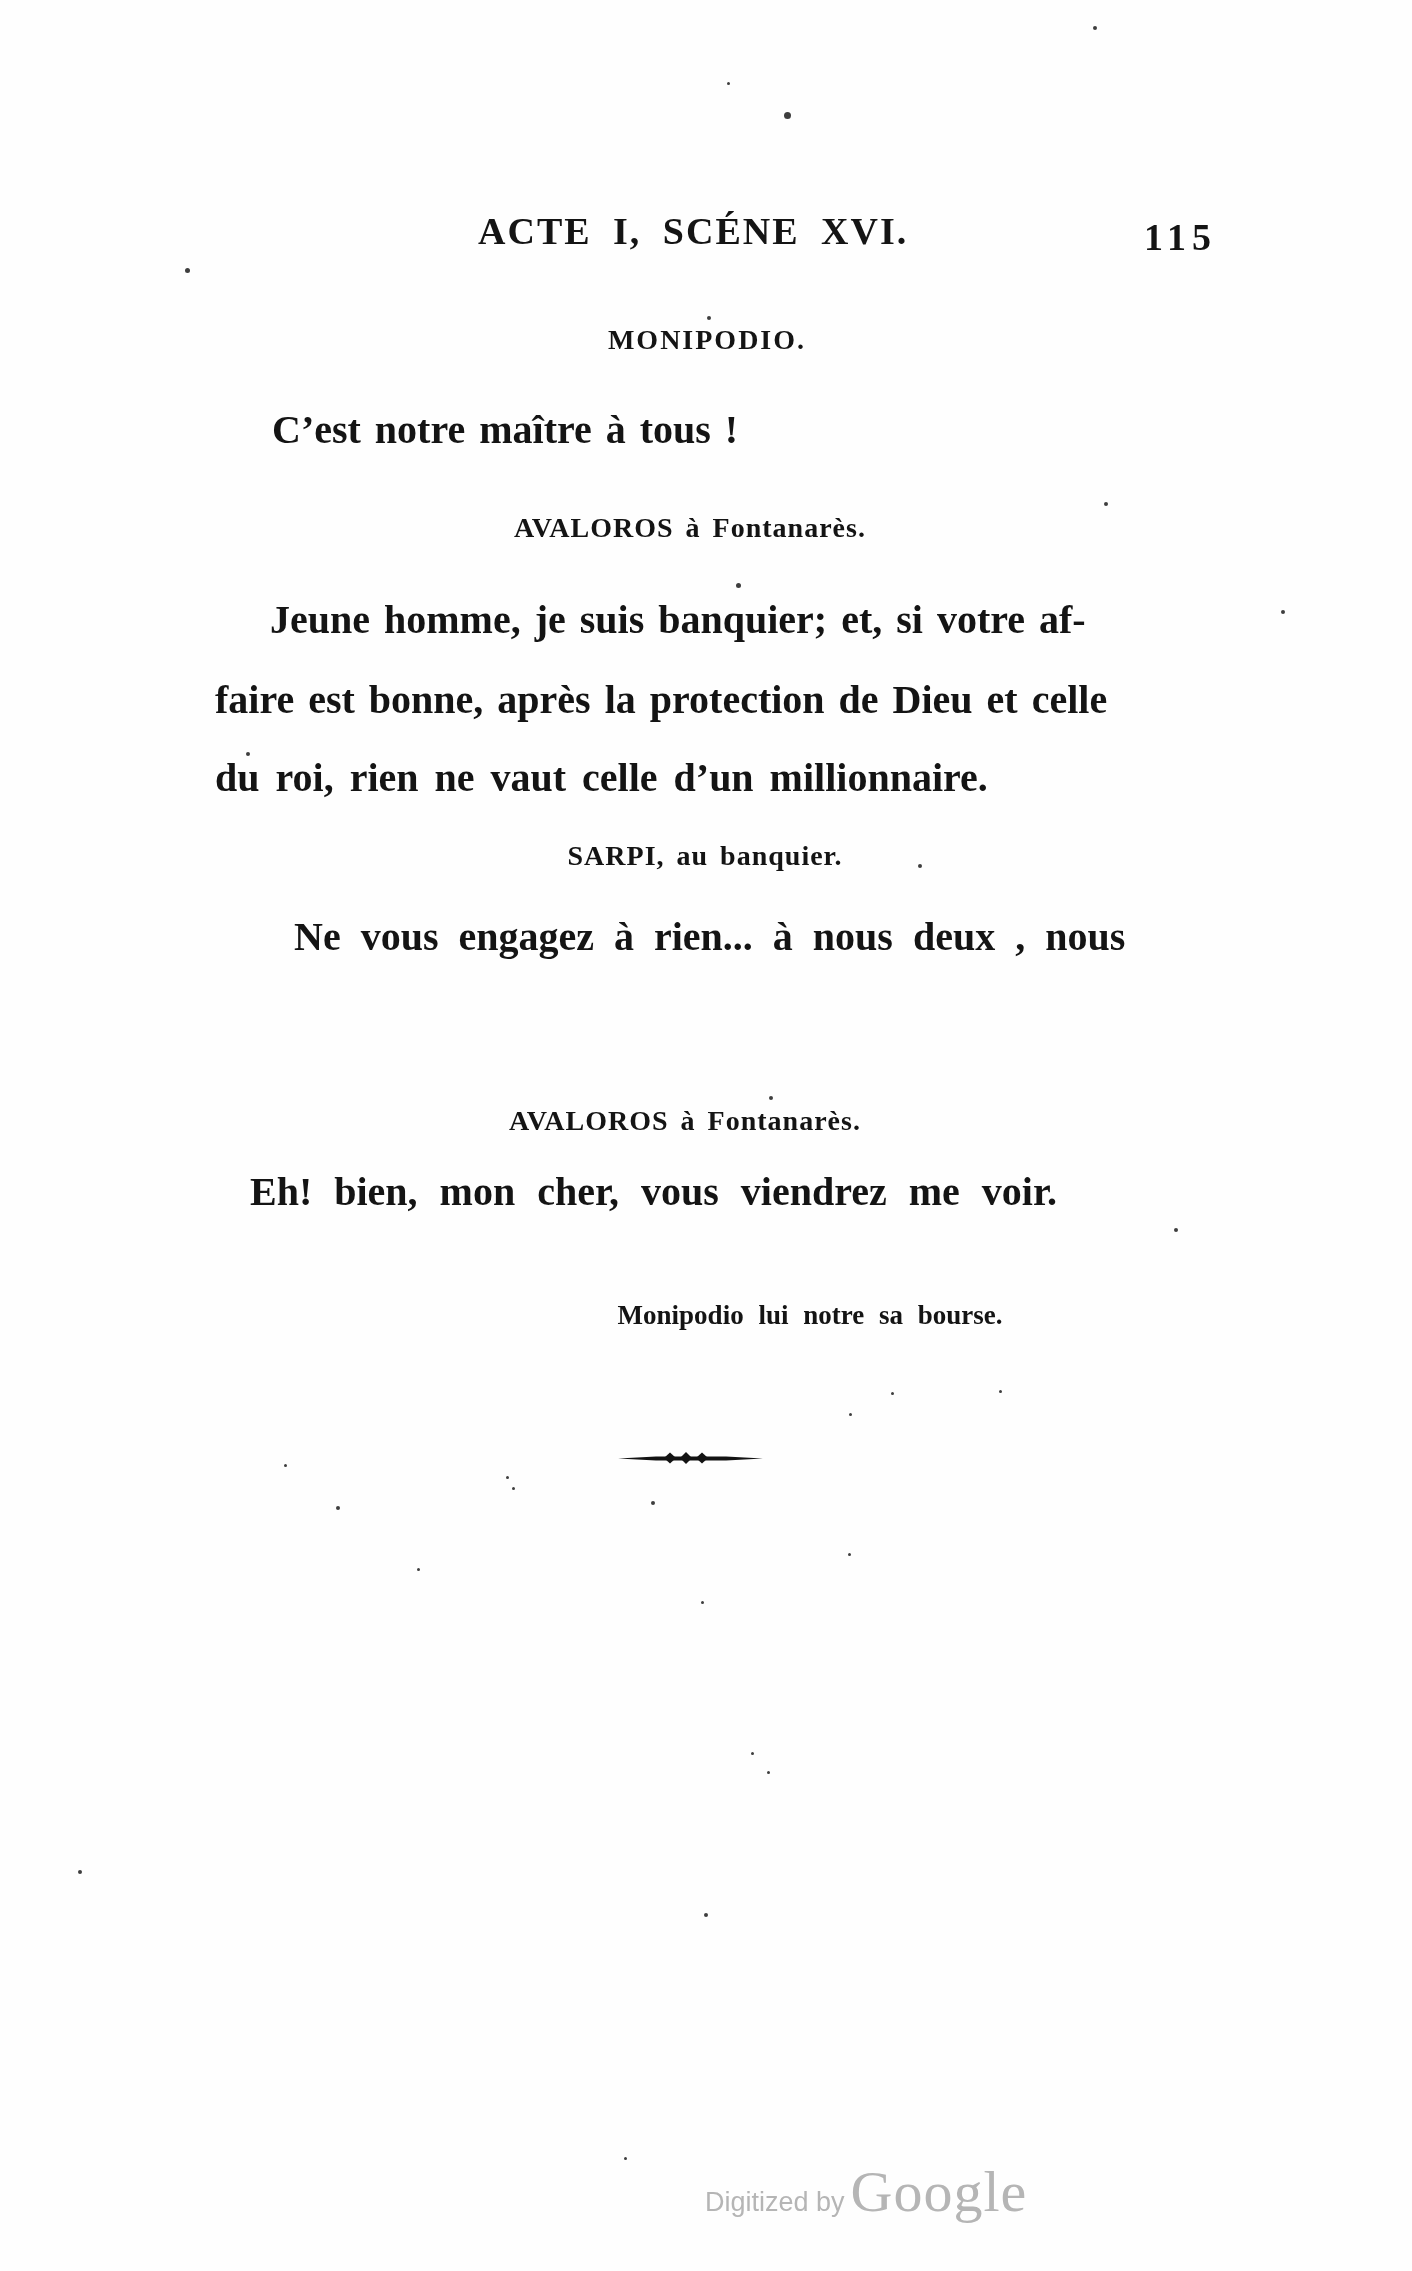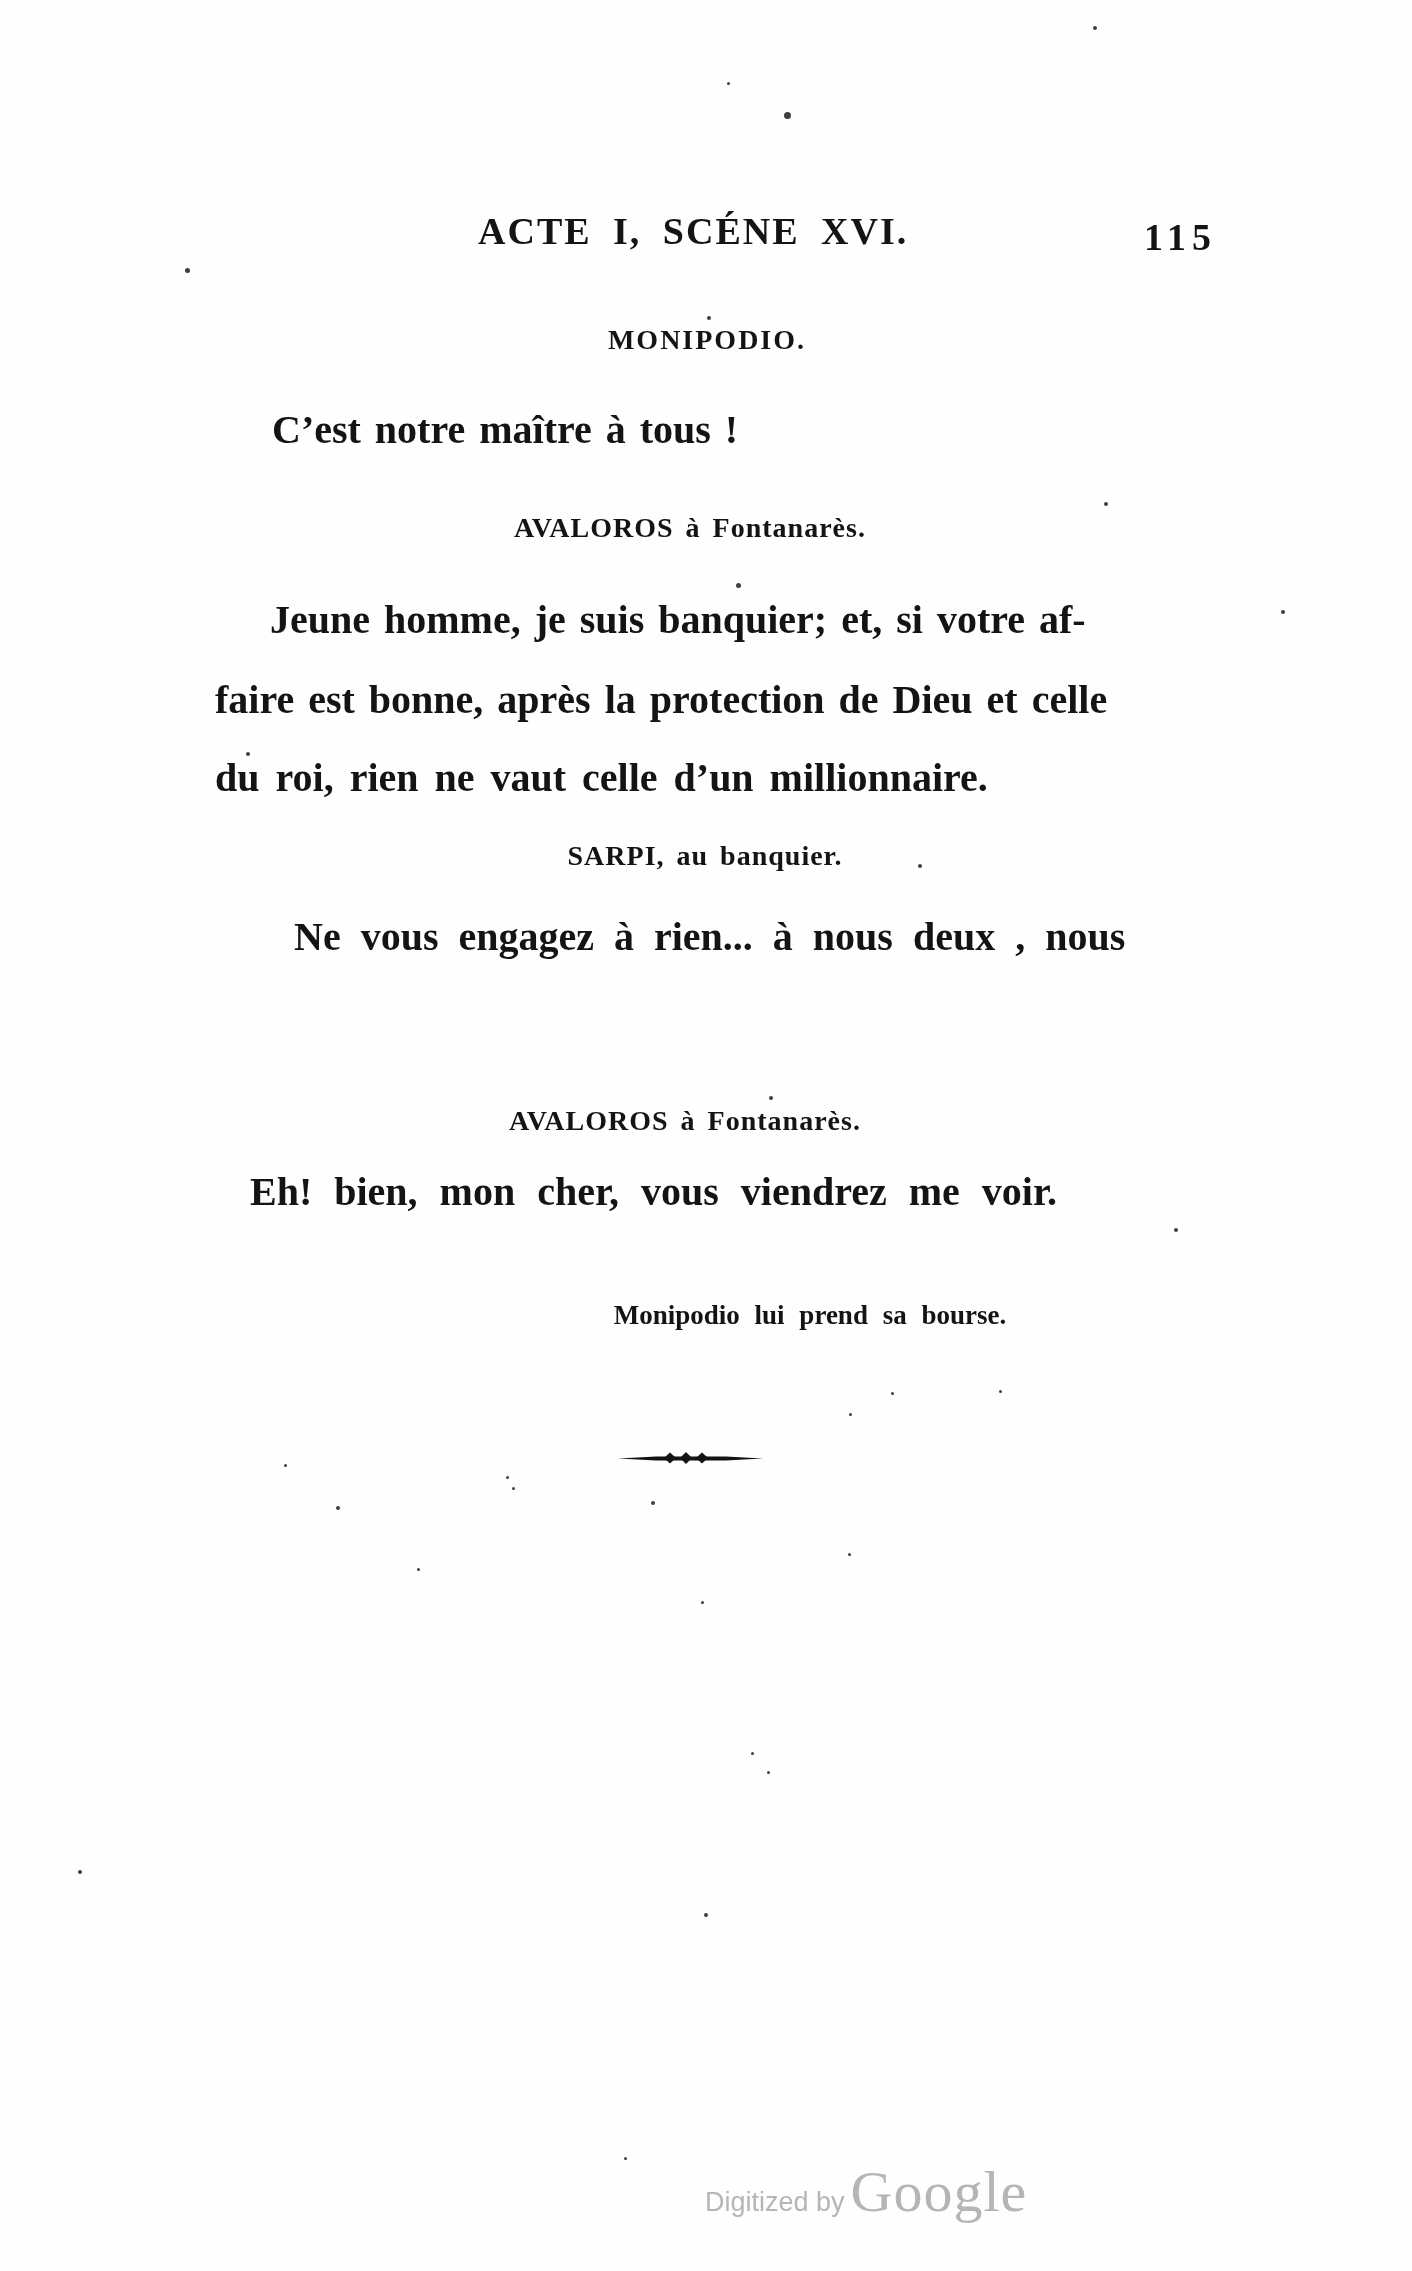--- a/index.html
+++ b/index.html
@@ -47,21 +47,21 @@
   <div class="t body-line ws4" style="left:270px;top:600px;">Jeune homme, je suis banquier; et, si votre af-</div>
   <div class="t body-line ws4" style="left:215px;top:680px;">faire est bonne, après la protection de Dieu et celle</div>
   <div class="t body-line ws6" style="left:215px;top:758px;">du roi, rien ne vaut celle d’un millionnaire.</div>
 
   <div class="t speaker centered" style="left:705px;top:842px;">SARPI, au banquier.</div>
   <div class="t body-line ws10" style="left:262px;top:917px;margin-left:32px;">Ne vous engagez à rien... à nous deux , nous</div>
 
   <div class="t speaker centered" style="left:685px;top:1107px;">AVALOROS à Fontanarès.</div>
   <div class="t body-line ws12" style="left:250px;top:1160px;margin-top:12px;">Eh! bien, mon cher, vous viendrez me voir.</div>
 
-  <div class="t stage centered" style="left:810px;top:1302px;">Monipodio lui prend sa bourse.</div>
+  <div class="t stage centered" style="left:810px;top:1302px;">Monipodio lui notre sa bourse.</div>
 
   <div class="divider" style="left:618px;top:1450px;">
     <svg width="145" height="16" viewBox="0 0 145 16">
       <polygon points="0,8.5 38,6.5 108,6.5 145,8.5 108,10.5 38,10.5" fill="#131313"></polygon>
       <polygon points="52,2.5 58,8 52,13.5 46,8" fill="#131313"></polygon>
       <polygon points="68,2 74,8 68,14 62,8" fill="#131313"></polygon>
       <polygon points="84,2.5 90,8 84,13.5 78,8" fill="#131313"></polygon>
     </svg>
   </div>
 

